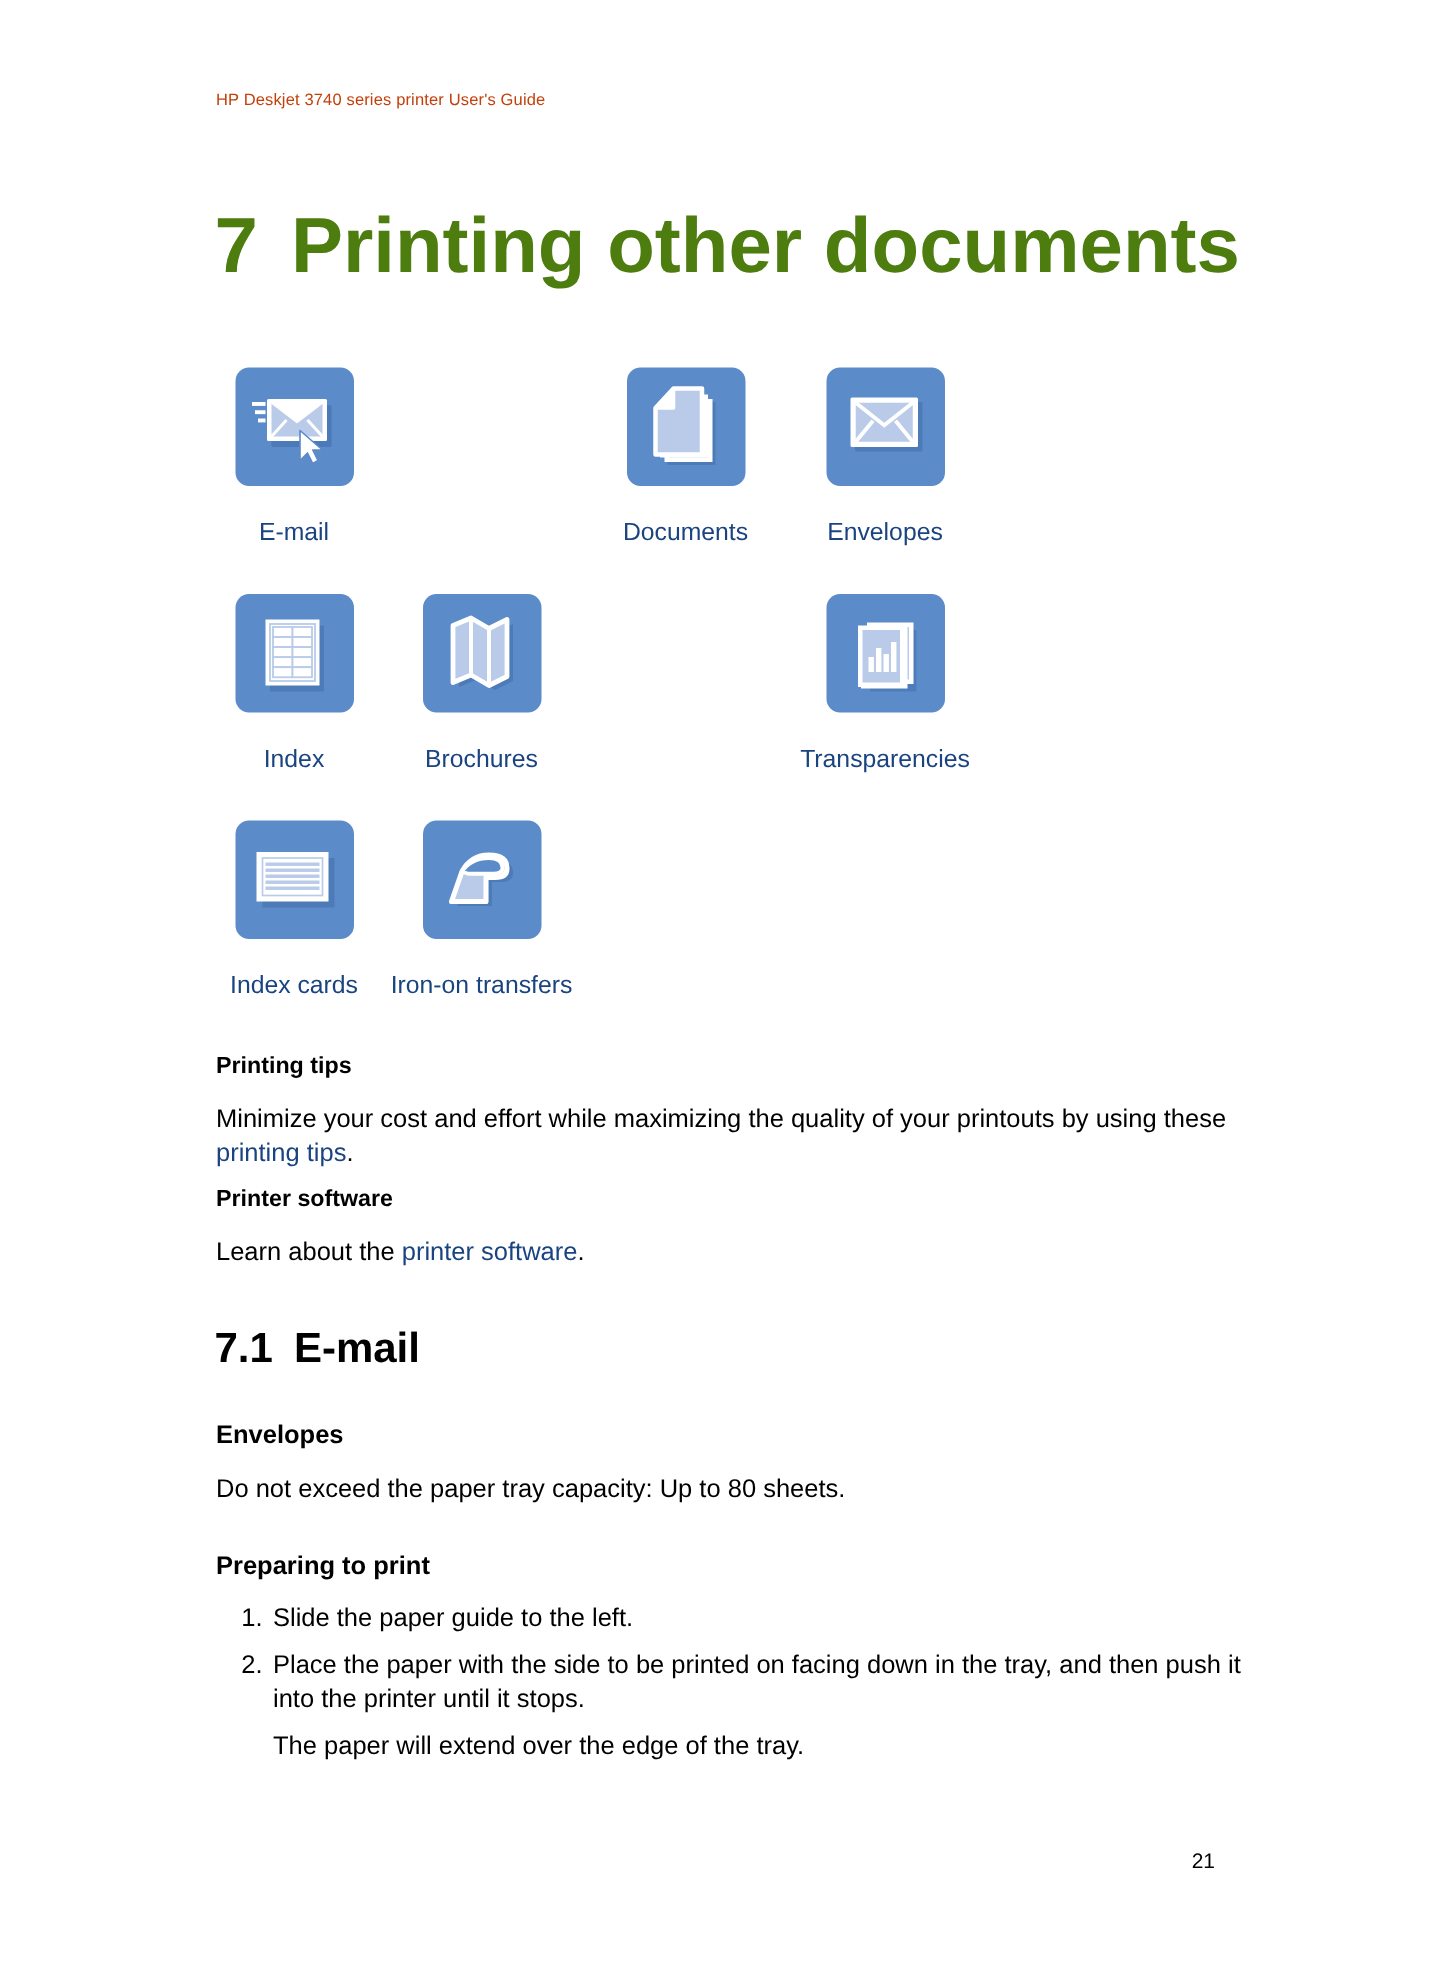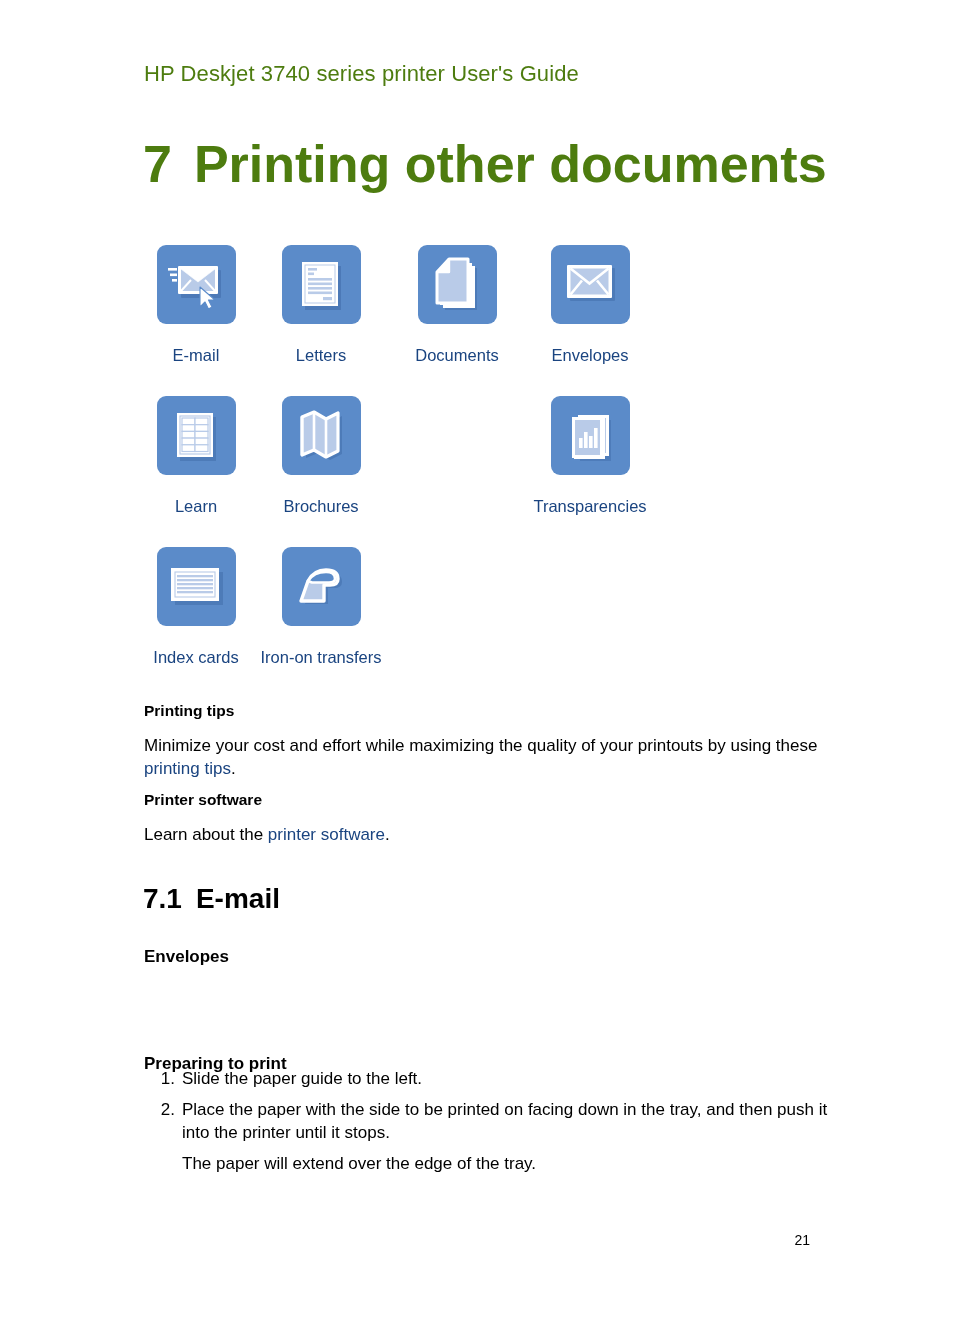--- a/index.html
+++ b/index.html
@@ -18,23 +18,23 @@
     background: #ffffff;
     overflow: hidden;
     box-sizing: border-box;
   }
 
   
   .doc-header {
     position: absolute;
     left: 144px;
     top: 61px;
-    font-size: 22px;
+    font-size: 11px;
     line-height: 1.2;
-    color: #4d7c0f;
+    color: #c2410c;
     letter-spacing: 0.1px;
     text-align: center;
   }
 
   
   .chapter-title {
     position: absolute;
     left: 143px;
     top: 136px;
     font-size: 52px;
@@ -211,39 +211,20 @@
             <rect x="15" y="34" width="5" height="2.6" fill="#ffffff"></rect>
 
             <path d="M43 42 L43 62 L48 57 L51.5 64 L55 62 L51.5 55 L58 55 Z" fill="#ffffff" stroke="#5b8bc9" stroke-width="1.1" stroke-linejoin="round"></path>
           </svg>
         </div>
         <div class="lbl-wrap">
           <span class="icon-label">E-mail</span>
         </div>
       </div>
 
-      <div class="icon-cell c1">
-        <div class="icon-tile">
-          <svg viewBox="0 0 79 79">
-            <rect x="23" y="21" width="36" height="44" fill="#3f6ba8" opacity="0.55"></rect>
-            <rect x="20" y="17" width="36" height="44" fill="#ffffff"></rect>
-            <rect x="23" y="20" width="30" height="38" fill="#ffffff" stroke="#b9cbe8" stroke-width="1"></rect>
-            <rect x="26" y="23" width="9" height="2.6" fill="#b9cbe8"></rect>
-            <rect x="26" y="27.5" width="6" height="2.6" fill="#b9cbe8"></rect>
-            <rect x="26" y="33" width="24" height="2.6" fill="#b9cbe8"></rect>
-            <rect x="26" y="37.5" width="24" height="2.6" fill="#b9cbe8"></rect>
-            <rect x="26" y="42" width="24" height="2.6" fill="#b9cbe8"></rect>
-            <rect x="26" y="46.5" width="24" height="2.6" fill="#b9cbe8"></rect>
-            <rect x="41" y="52" width="9" height="3.2" fill="#b9cbe8"></rect>
-          </svg>
-        </div>
-        <div class="lbl-wrap">
-          <span class="icon-label">Letters</span>
-        </div>
-      </div>
 
       <div class="icon-cell c2">
         <div class="icon-tile">
           <svg viewBox="0 0 79 79">
             <rect x="27" y="23" width="32" height="42" fill="#3f6ba8" opacity="0.5"></rect>
             <rect x="25" y="21" width="32" height="42" fill="#ffffff"></rect>
             <rect x="28" y="24" width="26" height="36" fill="#b9cbe8"></rect>
             <rect x="22" y="18" width="32" height="42" fill="#ffffff"></rect>
             <rect x="25" y="21" width="26" height="36" fill="#b9cbe8"></rect>
             <path d="M19 16 L30 16 L19 27 Z" fill="#5b8bc9"></path>
@@ -289,21 +270,21 @@
               <rect x="25" y="35.4" width="13" height="6.7"></rect>
               <rect x="38" y="35.4" width="13" height="6.7"></rect>
               <rect x="25" y="42.1" width="13" height="6.7"></rect>
               <rect x="38" y="42.1" width="13" height="6.7"></rect>
               <rect x="25" y="48.8" width="13" height="6.7"></rect>
               <rect x="38" y="48.8" width="13" height="6.7"></rect>
             </g>
           </svg>
         </div>
         <div class="lbl-wrap">
-          <span class="icon-label">Learn</span>
+          <span class="icon-label">Index</span>
         </div>
       </div>
 
       <div class="icon-cell c1">
         <div class="icon-tile">
           <svg viewBox="0 0 79 79">
             <path d="M24 24 L36 19 L48 26 L60 20 L60 58 L48 64 L36 57 L24 62 Z" fill="#3f6ba8" opacity="0.5"></path>
             <path d="M20 21 L32 16 L44 23 L56 17 L56 55 L44 61 L32 54 L20 59 Z" fill="#b9cbe8" stroke="#ffffff" stroke-width="3.2" stroke-linejoin="round"></path>
             <path d="M32 16 L32 54" stroke="#ffffff" stroke-width="2.6" fill="none"></path>
             <path d="M44 23 L44 61" stroke="#ffffff" stroke-width="2.6" fill="none"></path>
@@ -386,22 +367,23 @@
   <div class="sub-head" style="top:791px;">Printer software</div>
   <div class="body-par" style="top:823px;">
     <span>Learn about the </span><a class="inline-link" href="#">printer software</a><span>.</span>
   </div>
 
   <div class="section-title" style="top:883px;">
     <span class="snum">7.1</span><span>E-mail</span>
   </div>
 
   <div class="sub-head2" style="top:947px;">Envelopes</div>
-
-  <div class="sub-head2" style="top:1034px;margin-top:20px;">Preparing to print</div>
+  <div class="body-par" style="top:981px;">Do not exceed the paper tray capacity: Up to 80 sheets.</div>
+
+  <div class="sub-head2" style="top:1034px;">Preparing to print</div>
 
   <ol class="step-list" style="top:1067px;">
     <li class="step-item">
       <span class="step-num">1.</span>
       <span>Slide the paper guide to the left.</span>
     </li>
     <li class="step-item">
       <span class="step-num">2.</span>
       <span>Place the paper with the side to be printed on facing down in the tray, and then push it into the printer until it stops.</span>
     </li>

